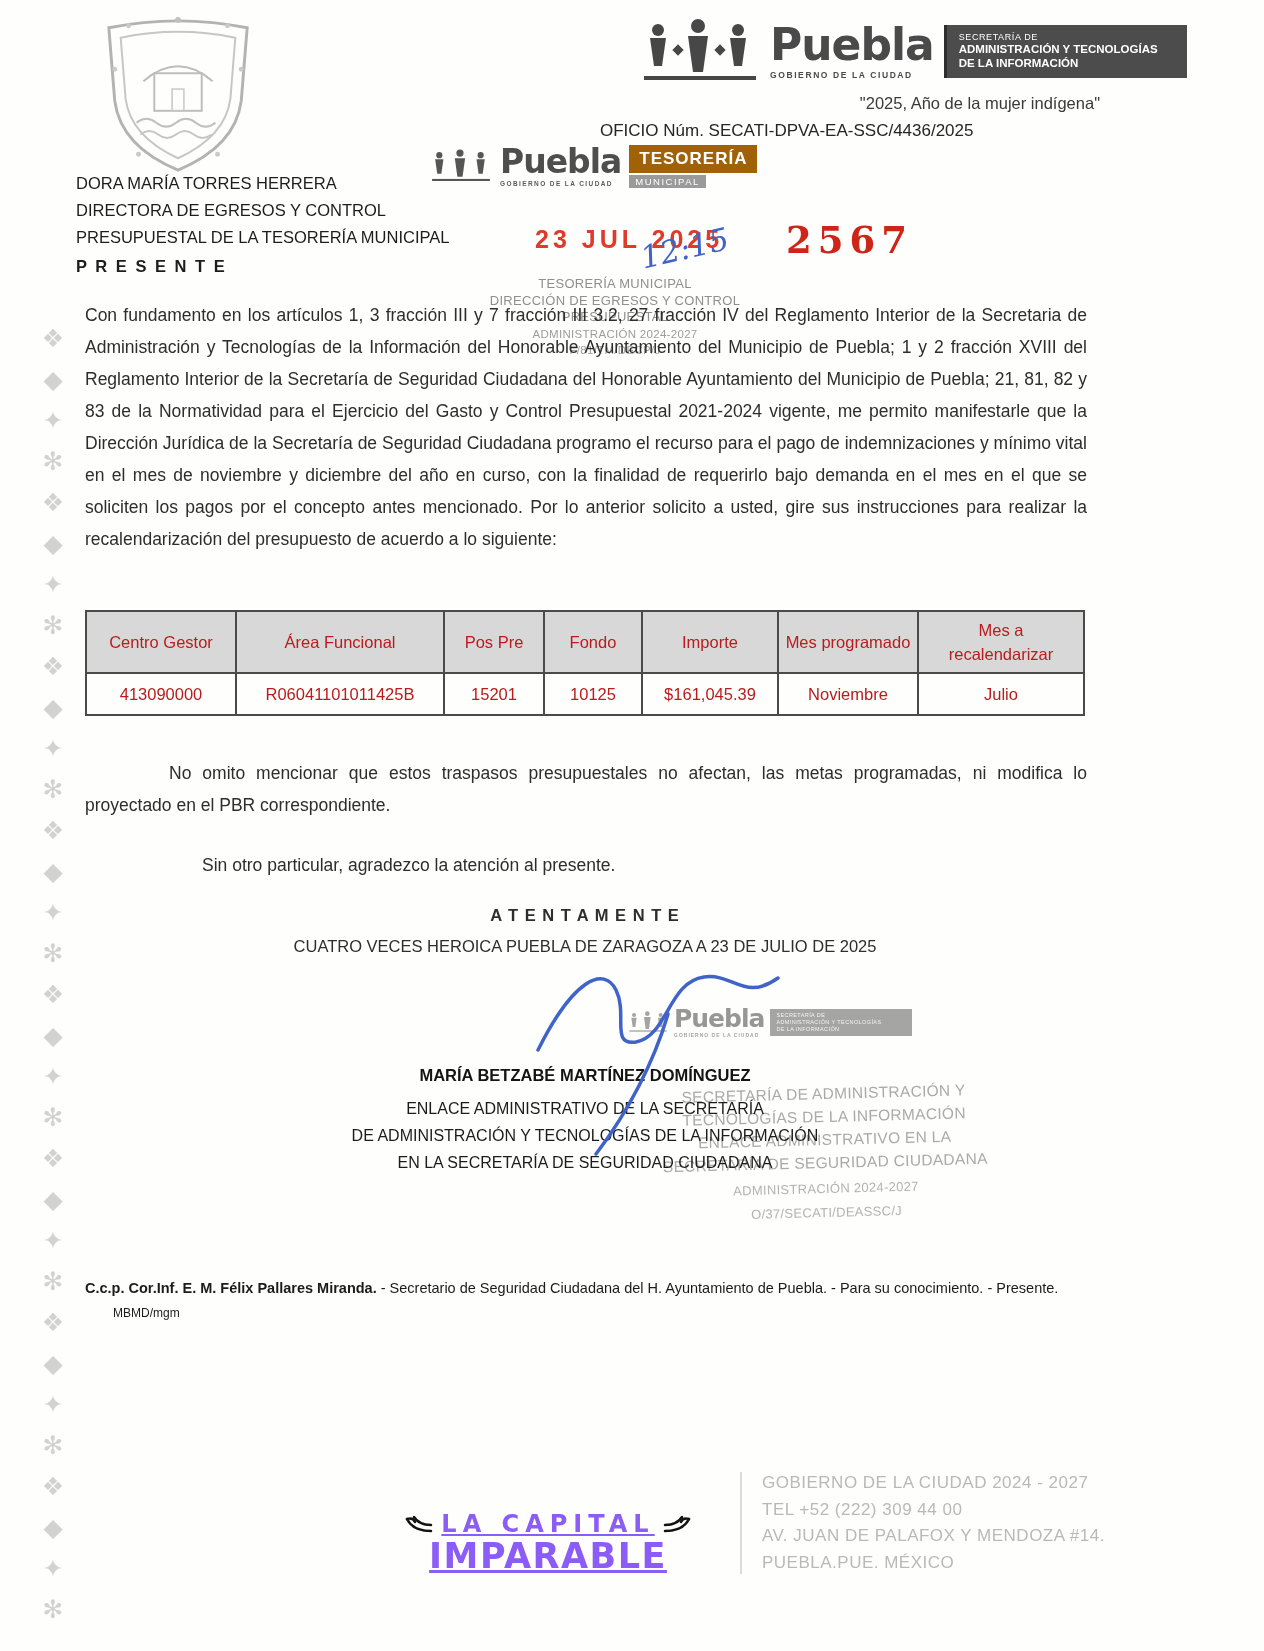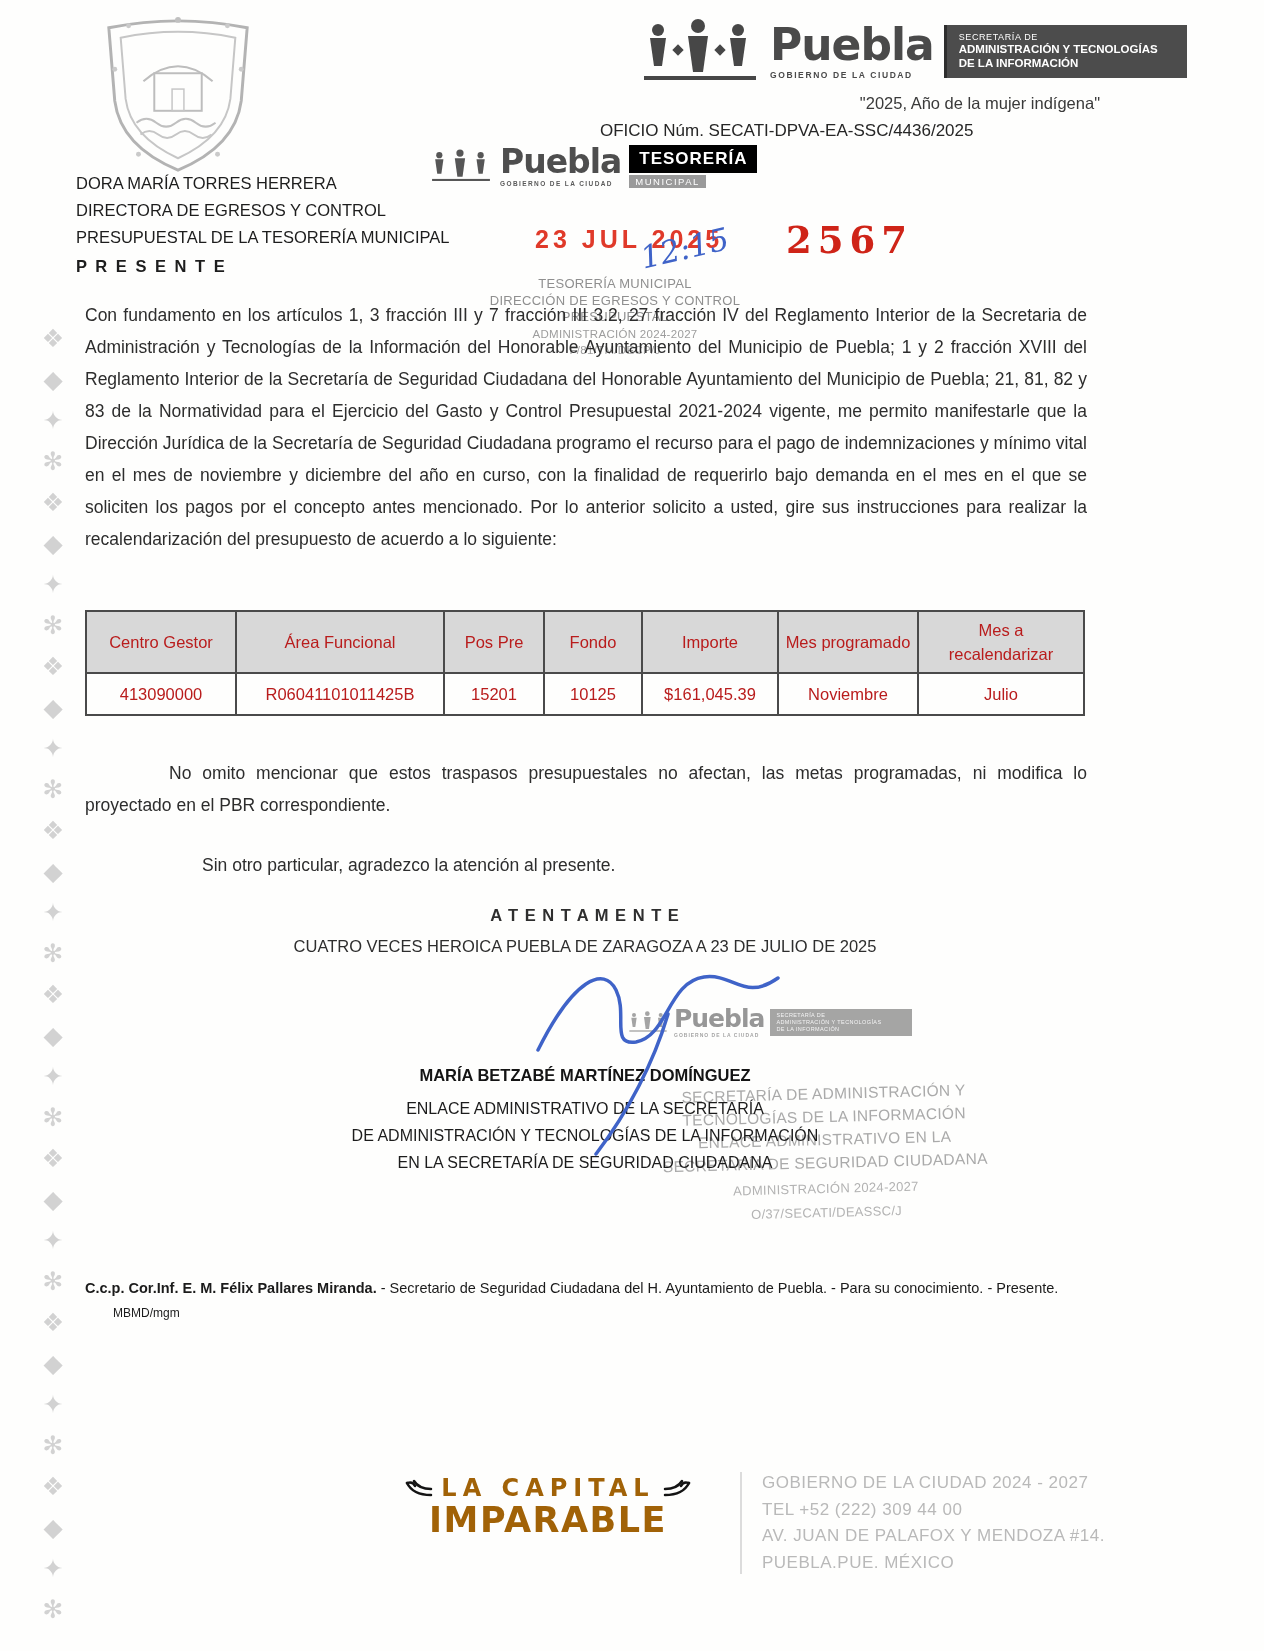--- a/index.html
+++ b/index.html
@@ -35,21 +35,21 @@
 
   
   .recipient { position:absolute; left:76px; top:170px; font-size:16.5px; line-height:27px; color:#1d1d1d; z-index:2; }
   .r-sal { margin-top:2px; letter-spacing:2px;font-weight:bold; }
 
   
   .rstamp { position:absolute; left:430px; top:138px; display:flex; align-items:center; gap:8px; z-index:1; }
   .rstamp .talavera { color:#565656; }
   .rs-name { font-size:33px; font-weight:700; color:#4e4e4e; letter-spacing:-1px; line-height:1; font-family:"DejaVu Sans", sans-serif; }
   .rs-sub { font-size:6.5px; letter-spacing:1.4px; color:#5a5a5a; margin-top:2px; font-weight:700; }
-  .rs-box1 { background:#000000; color:#fff; font-weight:700; font-size:17px; padding:4px 10px; letter-spacing:1px; }
+  .rs-box1 { background:#a16207; color:#fff; font-weight:700; font-size:17px; padding:4px 10px; letter-spacing:1px; }
   .rs-box2 { background:#9a9a9a; color:#fff; font-size:9.5px; letter-spacing:1.5px; padding:1px 6px; margin-top:2px; width:max-content; }
   .rs-date { position:absolute; left:535px; top:225px; color:var(--stamp-red,#e03a2a); font-weight:700; font-size:25px; letter-spacing:4px; z-index:1; }
   .rs-time { position:absolute; left:640px; top:230px; color:var(--ink-blue,#3f63c8); font-size:31px; font-style:italic; transform:rotate(-13deg); font-family:"DejaVu Serif", serif; z-index:2; }
   .rs-folio { position:absolute; left:786px; top:218px; color:var(--folio-red,#cf2418); font-family:"DejaVu Serif", serif; font-weight:700; font-size:37px; letter-spacing:6px; z-index:1; }
   .rs-lines { position:absolute; left:415px; top:276px; width:400px; text-align:center; color:var(--stamp-gray,#8f8f8f); font-size:13px; line-height:16.5px; z-index:0; letter-spacing:.3px; }
   .rs-lines .sm { font-size:11.5px; color:#9d9d9d; }
 
   
   .para { position:absolute; margin:0; font-size:17.5px; line-height:32px; color:#2d2d2d; z-index:1; }
   .p1 { left:85px; top:299px; width:1002px; text-align:justify; }
@@ -80,21 +80,21 @@
   .s-title { font-size:16px; line-height:27px; color:#1c1c1c; }
 
   .gstamp { position:absolute; left:605px; top:1082px; width:440px; text-align:center; color:#aaaaaa; font-size:15.5px; line-height:23px; transform:rotate(-1.5deg); z-index:1; letter-spacing:.3px; }
   .gstamp .small { font-size:13px; line-height:19px; margin-top:5px; color:#b3b3b3; }
 
   
   .ccp { position:absolute; left:85px; top:1280px; width:1085px; font-size:14.5px; color:#1b1b1b; z-index:1; }
   .ccp .b { font-weight:700; }
   .initials { position:absolute; left:113px; top:1306px; font-size:12px; color:#1b1b1b; z-index:1; }
 
-  .capital { position:absolute; left:390px; top:1474px; width:316px; text-align:center; color:#a16207; z-index:1; }
+  .capital { position:absolute; left:390px; top:1510px; width:316px; text-align:center; color:#8b5cf6; z-index:1;text-decoration:underline; }
   .cap-top { display:flex; align-items:center; justify-content:center; gap:8px; font-size:24px; font-weight:700; letter-spacing:6px; font-family:"DejaVu Sans", sans-serif; }
   .cap-bottom { font-size:35px; font-weight:700; letter-spacing:1.5px; margin-top:-2px; font-family:"DejaVu Sans", sans-serif; }
   .flourish { color:#141414; }
 
   .fdivider { position:absolute; left:740px; top:1472px; width:2px; height:102px; background:#dcdcdc; z-index:1; }
 
   .contact { position:absolute; left:762px; top:1470px; width:420px; font-size:17px; line-height:26.5px; color:#b9b9b9; letter-spacing:.5px; z-index:1; }
 </style>
 </head>
 <body>

